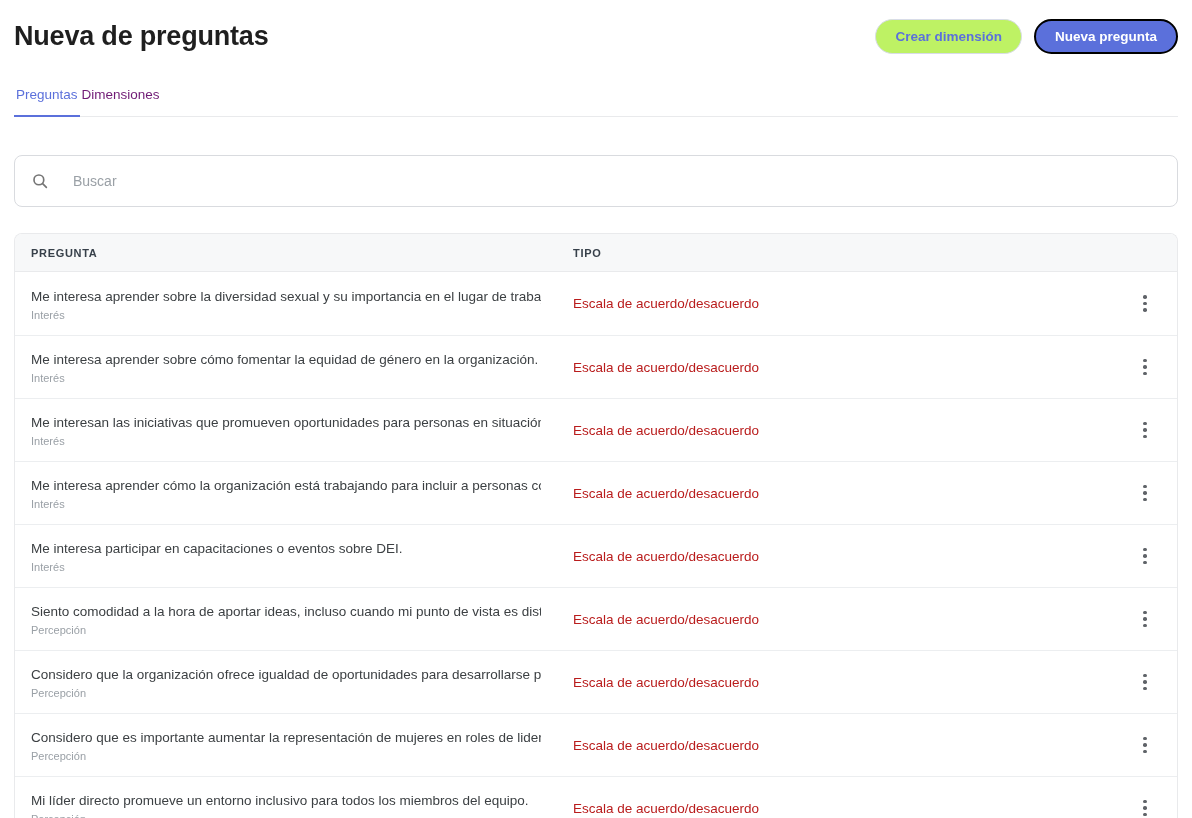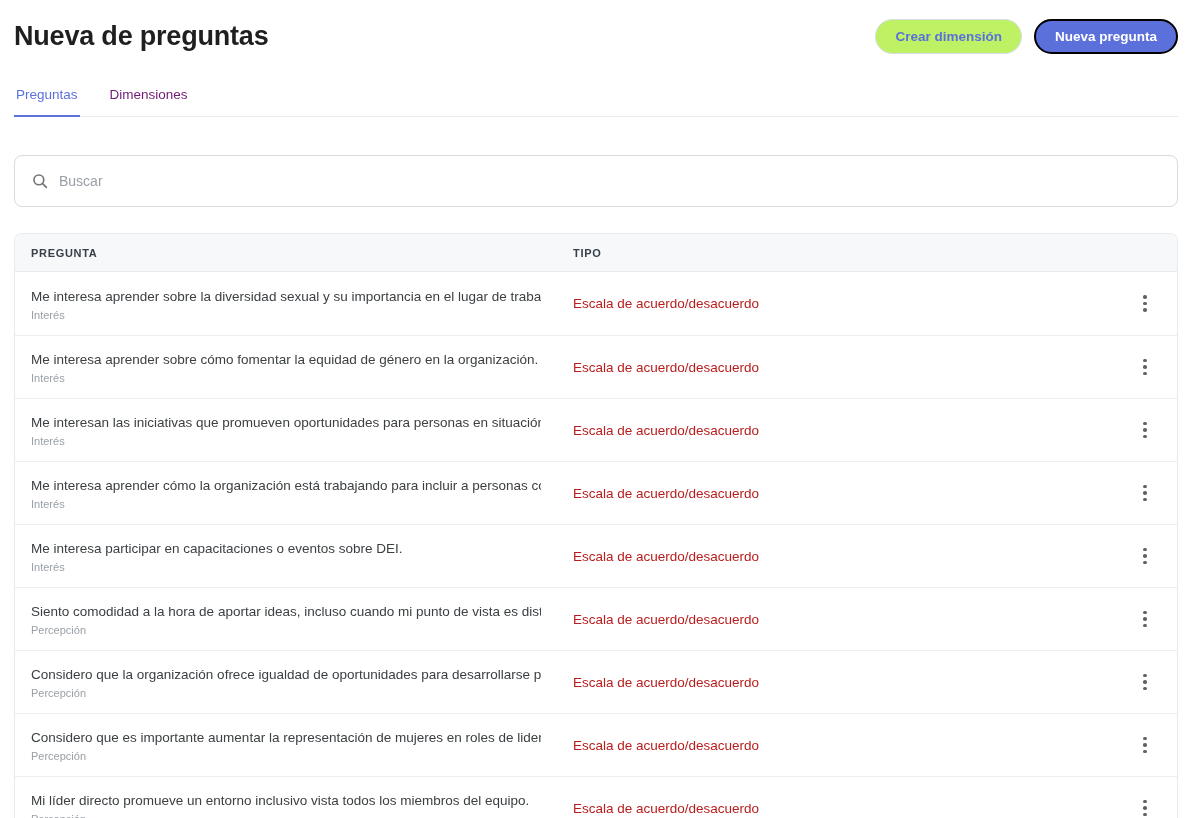--- a/index.html
+++ b/index.html
@@ -29,34 +29,34 @@
   }
   .btn-outline {
     background: #bef264; color: #5b70db; border: 1px solid #d8dce8;
   }
   .btn-primary {
     background: #5b70db; color: #ffffff; border: 2px solid #000000;
   }
 
   
   .tabs {
-    display: flex; gap: 28px; margin-top: 27px;
+    display: flex; margin-top: 27px;
     border-bottom: 1px solid #e9eaec;
   }
   .tab {
     font-size: 13.5px; padding: 6px 2px 13px 2px; cursor: pointer;
     color: #701a75; border-bottom: 2px solid transparent; margin-bottom: -1px;
   }
   .tab.active { color: #5b70db; border-bottom-color: #5b70db; }
 
   
   .search-box {
     margin-top: 38px; height: 52px;
     border: 1px solid #d9dbdf; border-radius: 8px;
-    display: flex; align-items: center; padding: 0 16px; gap: 10px;
+    display: flex; align-items: center; padding: 0 16px; gap: 24px;
     background: #fff;
   }
   .search-box input {
     border: none; outline: none; flex: 1; font-size: 14px;
     font-family: "Liberation Sans", sans-serif; color: #3c4043;
     background: transparent;
   }
   .search-box input::placeholder { color: #9aa0a6; }
   .search-icon { display: flex; align-items: center; }
 
@@ -248,21 +248,21 @@
           <button class="kebab">
             <span class="dot"></span>
             <span class="dot"></span>
             <span class="dot"></span>
           </button>
         </div>
     </div>
 
     <div class="row">
       <div class="cell-q">
-        <div class="q-text">Mi líder directo promueve un entorno inclusivo vista todos los miembros del equipo.</div>
+        <div class="q-text">Mi líder directo promueve un entorno inclusivo para todos los miembros del equipo.</div>
         <div class="q-cat">Percepción</div>
       </div>
       <div class="cell-t">Escala de acuerdo/desacuerdo</div>
       <div class="cell-m">
           <button class="kebab">
             <span class="dot"></span>
             <span class="dot"></span>
             <span class="dot"></span>
           </button>
         </div>

